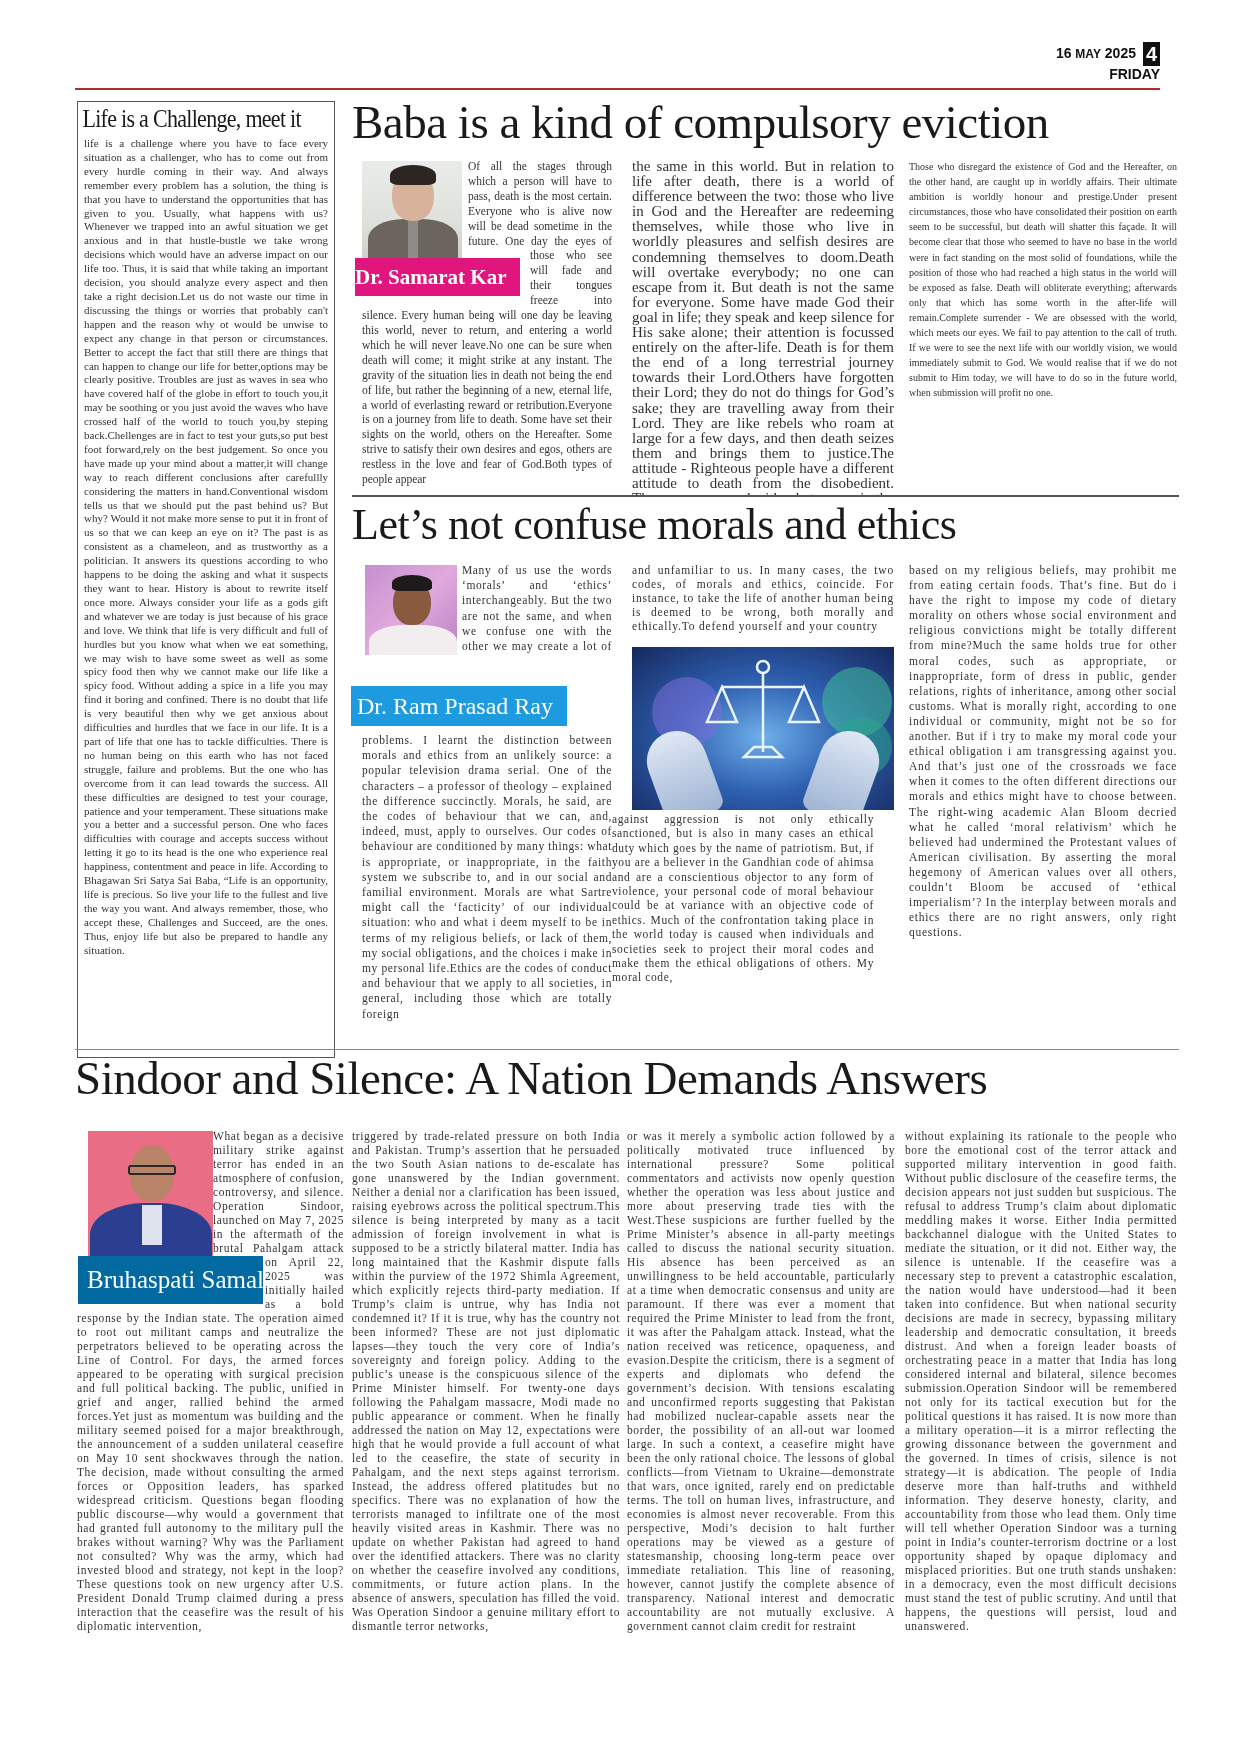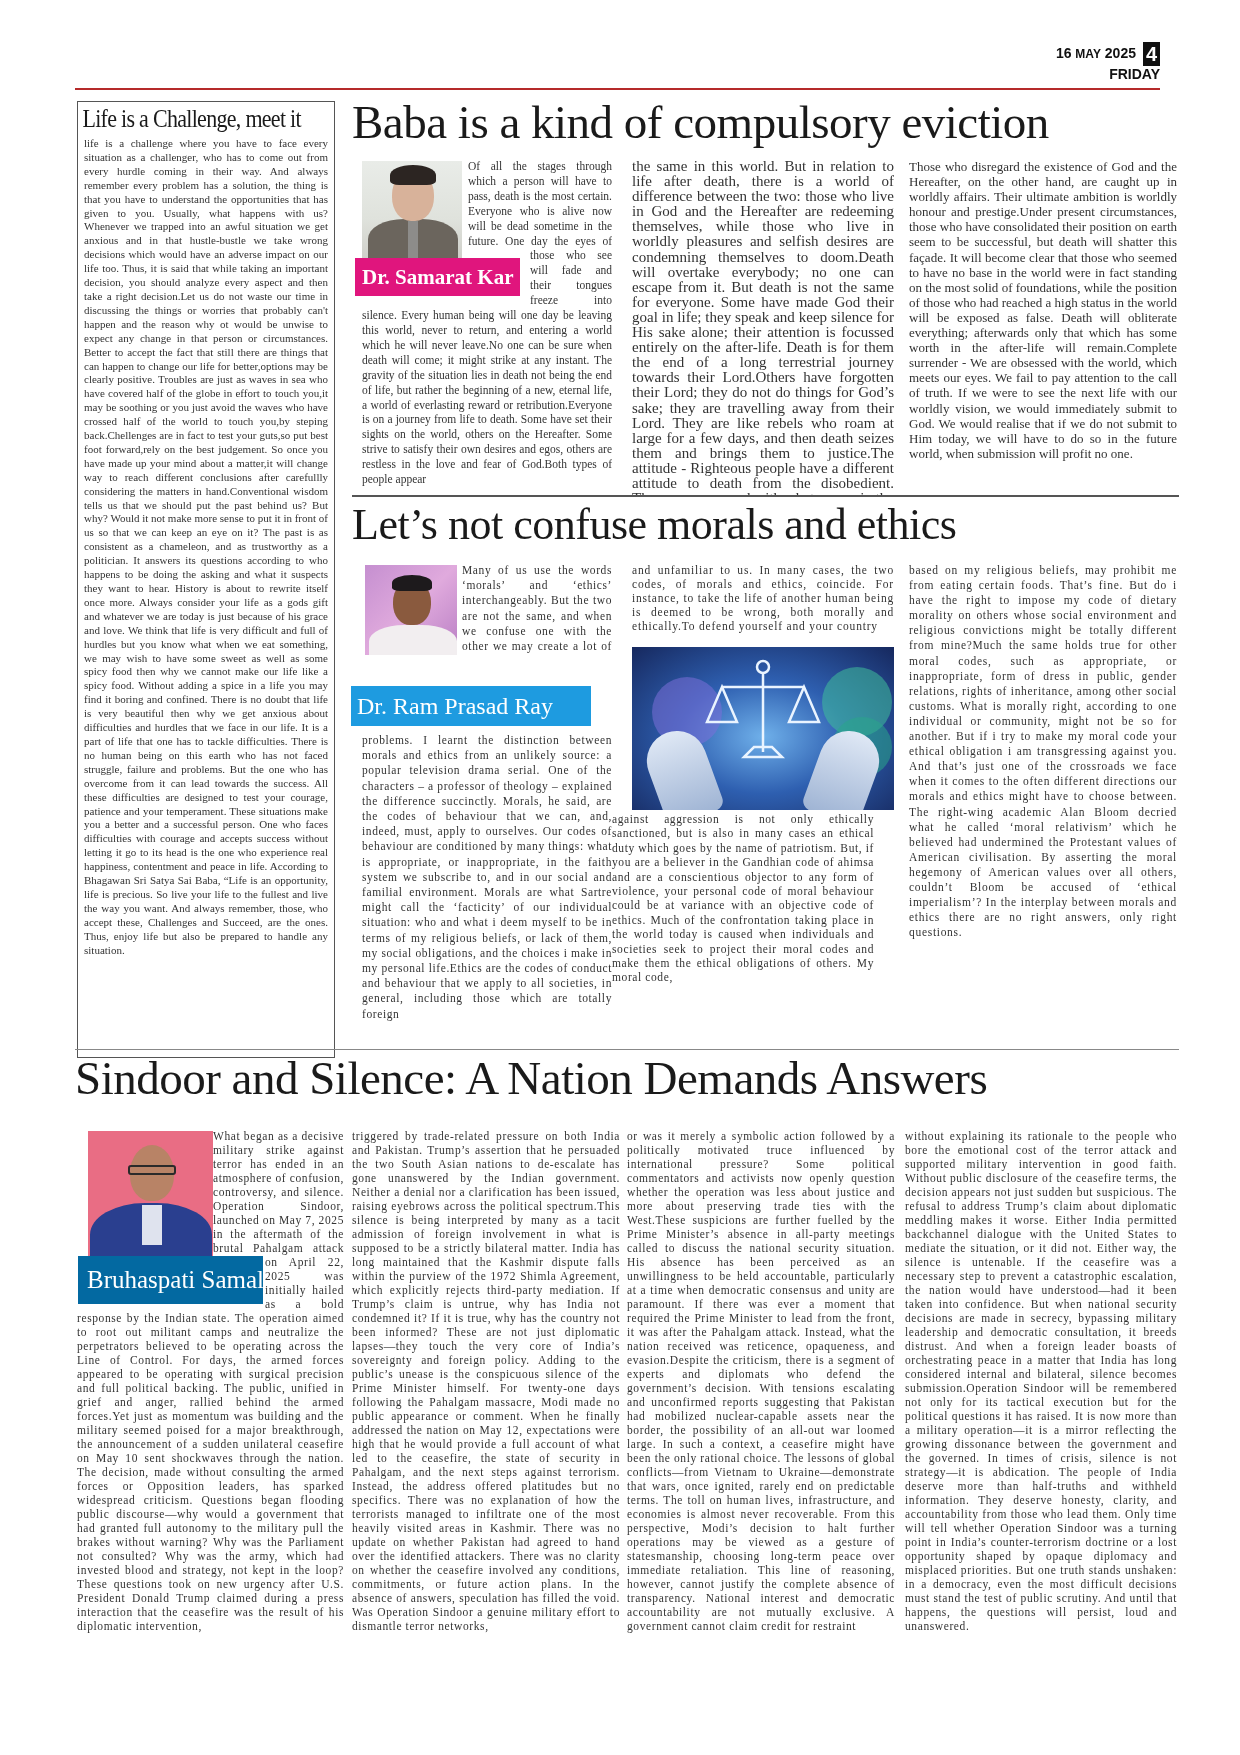--- a/index.html
+++ b/index.html
@@ -34,27 +34,27 @@
   .col { position: absolute; font-size: 11px; line-height: 13.9px; text-align: justify; color: #333; }
 
   .photo { position: absolute; overflow: hidden; }
   .byline { position: absolute; color: #fff; font-family: "Liberation Serif", serif; white-space: nowrap; }
 
   .photo1 { left: 362px; top: 161px; width: 100px; height: 98px; background: linear-gradient(180deg,#e9ece8 0%,#dfe2dc 60%,#cfcfc9 100%); }
   .photo1 .head { position: absolute; left: 30px; top: 8px; width: 42px; height: 52px; border-radius: 50% 50% 45% 45%; background: #d8b29a; }
   .photo1 .hair { position: absolute; left: 28px; top: 4px; width: 46px; height: 20px; border-radius: 50% 50% 20% 20%; background: #2c2522; }
   .photo1 .suit { position: absolute; left: 6px; top: 58px; width: 90px; height: 50px; border-radius: 40% 40% 0 0; background: #6b655d; }
   .photo1 .tie { position: absolute; left: 46px; top: 60px; width: 10px; height: 40px; background: #8d8c8a; }
-  .byline1 { left: 355px; top: 258px; width: 165px; height: 38px; background: #e0157d; font-size: 21px; font-weight: bold; line-height: 38px; padding-left: 7px; transform-origin: left; }
+  .byline1 { left: 355px; top: 258px; width: 165px; height: 38px; background: #e0157d; font-size: 21px; font-weight: bold; line-height: 38px; transform-origin: left; }
 
   .photo2 { left: 365px; top: 565px; width: 92px; height: 90px; background: linear-gradient(135deg,#c58fd0 0%,#e0aadd 50%,#b97fc4 100%); }
   .photo2 .head { position: absolute; left: 28px; top: 14px; width: 38px; height: 46px; border-radius: 50% 50% 45% 45%; background: #8a5a3e; }
   .photo2 .hair { position: absolute; left: 27px; top: 10px; width: 40px; height: 16px; border-radius: 50% 50% 20% 20%; background: #1d1a1c; }
   .photo2 .shirt { position: absolute; left: 4px; top: 60px; width: 88px; height: 40px; border-radius: 40% 40% 0 0; background: #f2eef0; }
-  .byline2 { left: 351px; top: 686px; width: 240px; height: 40px; background: #1e9be0; font-size: 24px; line-height: 40px; padding-left: 6px; }
+  .byline2 { left: 351px; top: 686px; width: 216px; height: 40px; background: #1e9be0; font-size: 24px; line-height: 40px; padding-left: 6px; }
 
   .photo3 { left: 88px; top: 1131px; width: 125px; height: 137px; background: #e96d84; }
   .photo3 .head { position: absolute; left: 42px; top: 14px; width: 44px; height: 56px; border-radius: 50% 50% 45% 45%; background: #b88366; }
   .photo3 .glasses { position: absolute; left: 40px; top: 34px; width: 48px; height: 10px; border: 2px solid #2a2a2a; border-radius: 3px; }
   .photo3 .suit { position: absolute; left: 2px; top: 72px; width: 122px; height: 70px; border-radius: 45% 45% 0 0; background: #2a3f8f; }
   .photo3 .shirt { position: absolute; left: 54px; top: 74px; width: 20px; height: 40px; background: #dfe3ee; }
   .byline3 { left: 78px; top: 1256px; width: 185px; height: 48px; background: #1686d4; font-size: 25px; line-height: 48px; padding-left: 9px; }
 
   .illustration { position: absolute; left: 632px; top: 647px; width: 262px; height: 163px; background: radial-gradient(ellipse at 50% 55%, #6fb0ea 0%, #2e5fb0 45%, #16285e 100%); overflow: hidden; }
   .illustration .bubble { position: absolute; border-radius: 50%; opacity: 0.55; }
@@ -86,21 +86,21 @@
     <div class="tie"></div>
     <div class="head"></div>
     <div class="hair"></div>
 </div>
 <div class="byline byline1" style="background: rgb(224, 21, 125);">Dr. Samarat Kar</div>
 
 <div class="col" style="left:362px; top:159px; width:250px; height:338px; overflow:hidden; font-size:11.5px; line-height:14.9px; shape-outside: none;"><div style="float: left; width: 106px; height: 104px;"></div><div style="float: left; clear: left; width: 168px; height: 36px;"></div><span>Of all the stages through which a person will have to pass, death is the most certain. Everyone who is alive now will be dead sometime in the future. One day the eyes of those who see will fade and their tongues freeze into silence. Every human being will one day be leaving this world, never to return, and entering a world which he will never leave.No one can be sure when death will come; it might strike at any instant. The gravity of the situation lies in death not being the end of life, but rather the beginning of a new, eternal life, a world of everlasting reward or retribution.Everyone is on a journey from life to death. Some have set their sights on the world, others on the Hereafter. Some strive to satisfy their own desires and egos, others are restless in the love and fear of God.Both types of people appear</span></div>
 <div class="col" style="left:632px; top:159px; width:262px; height:338px; overflow:hidden; font-size:15px; line-height:15.1px;">
   <span>the same in this world. But in relation to life after death, there is a world of difference between the two: those who live in God and the Hereafter are redeeming themselves, while those who live in worldly pleasures and selfish desires are condemning themselves to doom.Death will overtake everybody; no one can escape from it. But death is not the same for everyone. Some have made God their goal in life; they speak and keep silence for His sake alone; their attention is focussed entirely on the after-life. Death is for them the end of a long terrestrial journey towards their Lord.Others have forgotten their Lord; they do not do things for God’s sake; they are travelling away from their Lord. They are like rebels who roam at large for a few days, and then death seizes them and brings them to justice.The attitude - Righteous people have a different attitude to death from the disobedient. They are concerned with what comes in the wake of death; they focus their attention on gaining honourable position in the life after death.</span>
 </div>
-<div class="col" style="left:909px; top:159px; width:268px; height:338px; overflow:hidden; font-size:13px; line-height:15.1px;">
+<div class="col" style="left:909px; top:159px; width:268px; height:338px; overflow:hidden; font-size:10px; line-height:15.1px;">
   <span>Those who disregard the existence of God and the Hereafter, on the other hand, are caught up in worldly affairs. Their ultimate ambition is worldly honour and prestige.Under present circumstances, those who have consolidated their position on earth seem to be successful, but death will shatter this façade. It will become clear that those who seemed to have no base in the world were in fact standing on the most solid of foundations, while the position of those who had reached a high status in the world will be exposed as false. Death will obliterate everything; afterwards only that which has some worth in the after-life will remain.Complete surrender - We are obsessed with the world, which meets our eyes. We fail to pay attention to the call of truth. If we were to see the next life with our worldly vision, we would immediately submit to God. We would realise that if we do not submit to Him today, we will have to do so in the future world, when submission will profit no one.</span>
 </div>
 <div class="rule" style="left:352px; top:495px; width:827px;"></div>
 
 <div class="headline h2">Let’s not confuse morals and ethics</div>
 <div class="photo photo2">
   <div class="shirt"></div>
     <div class="head"></div>
     <div class="hair"></div>
 </div>

